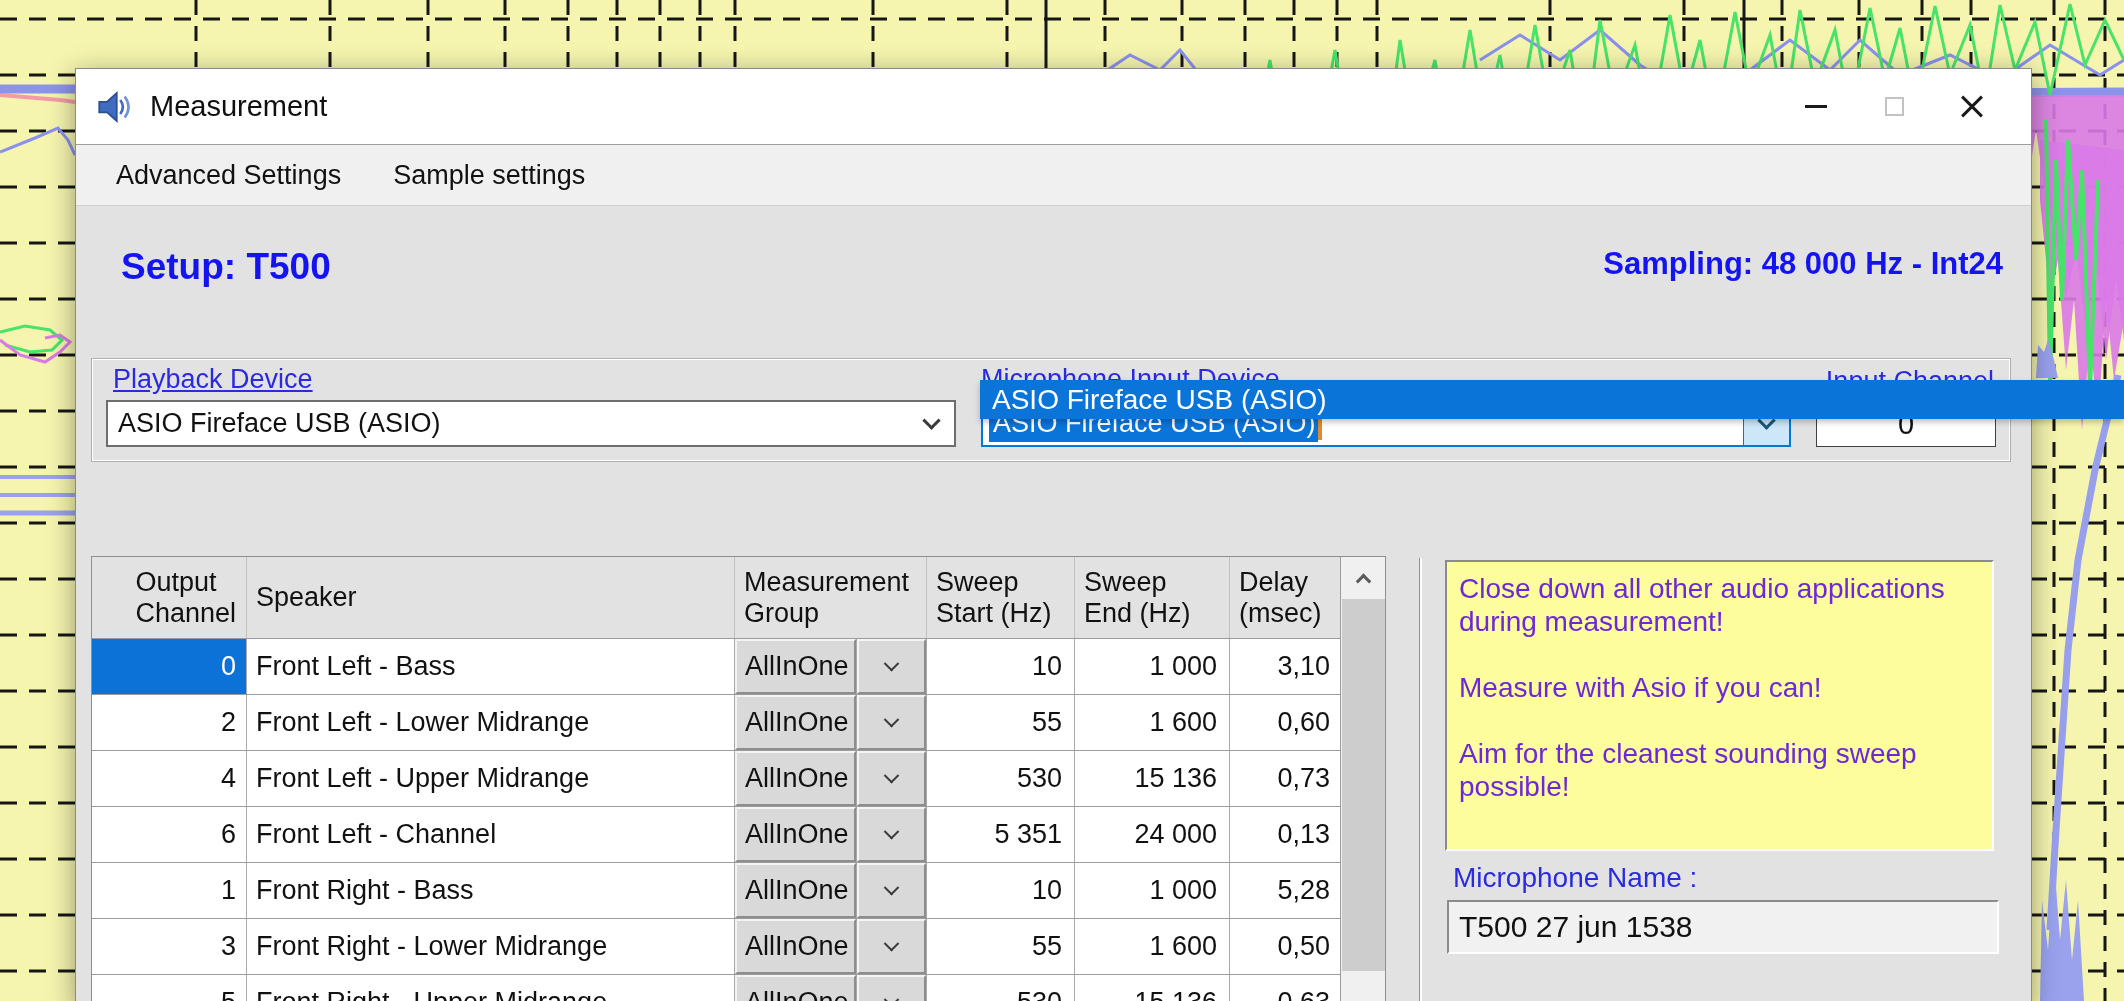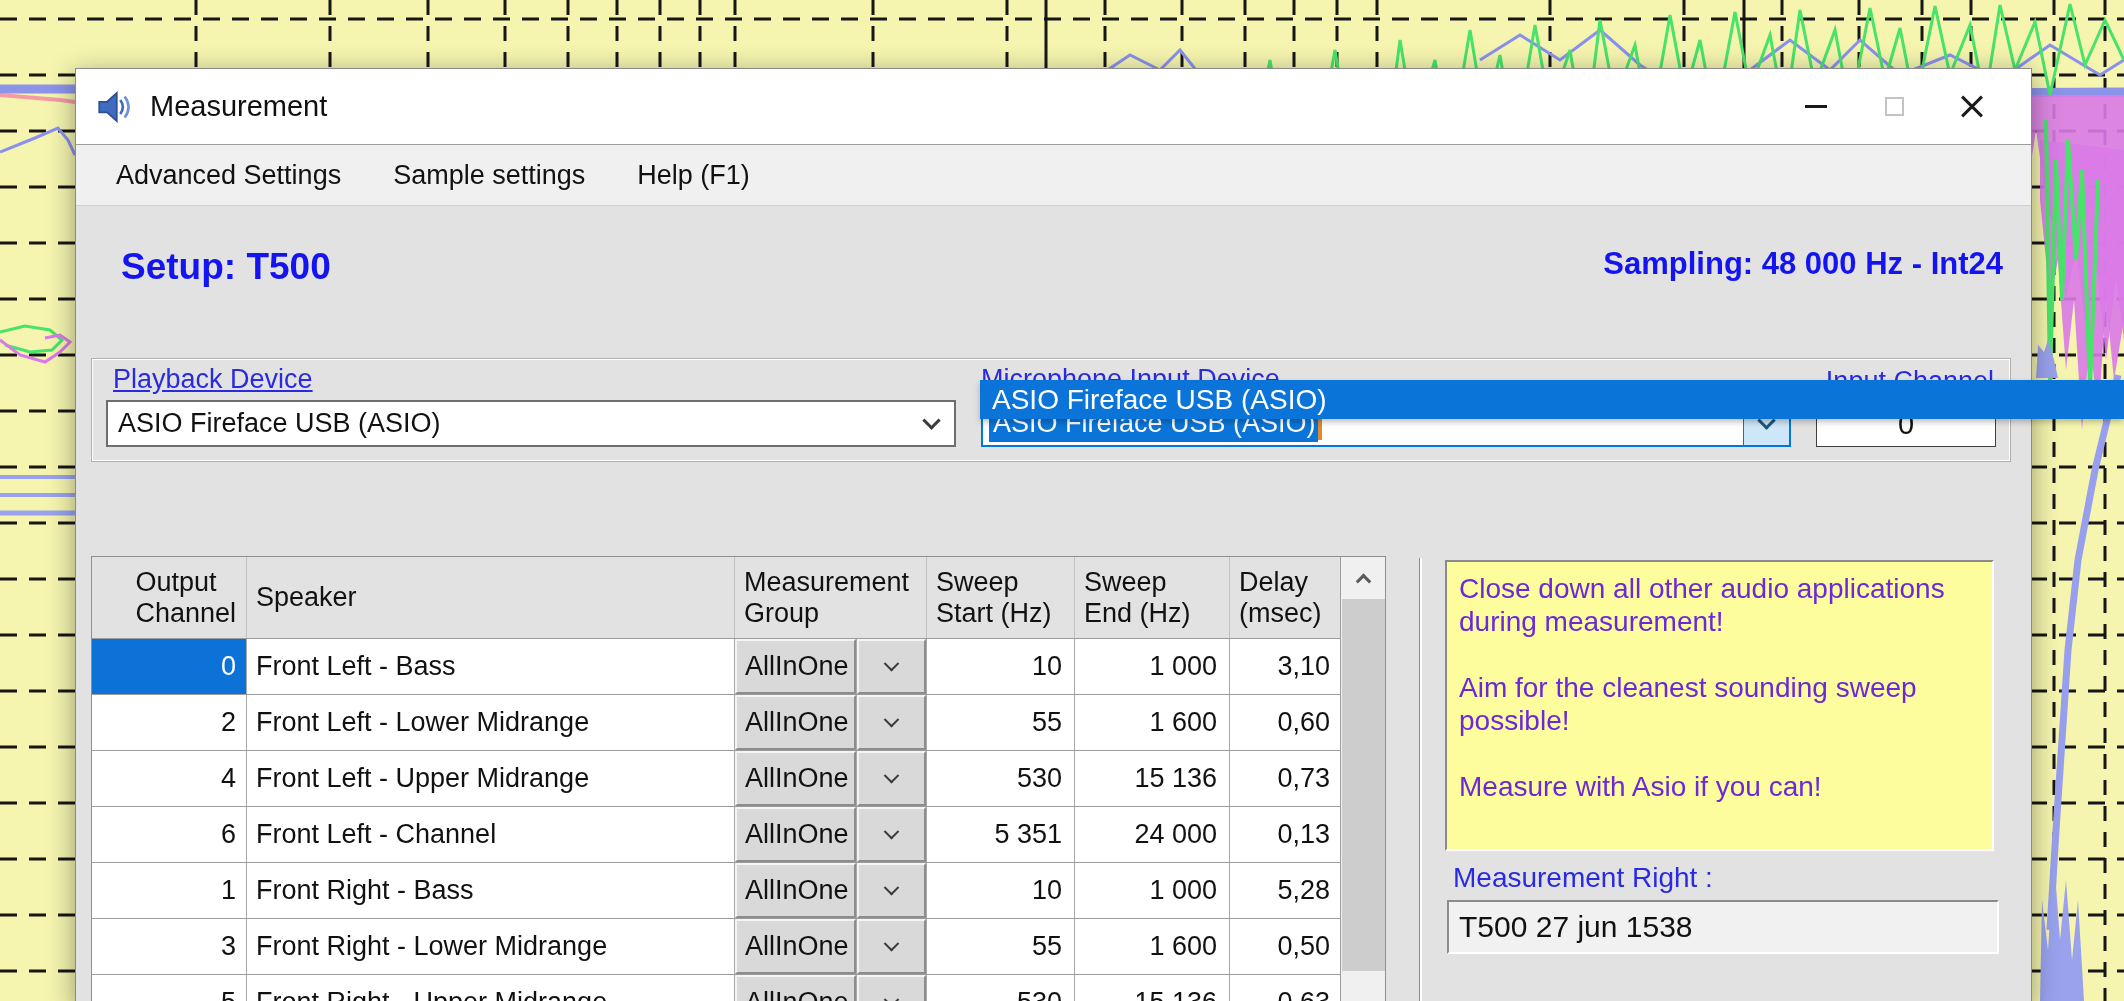--- a/index.html
+++ b/index.html
@@ -212,21 +212,20 @@
           </div>
         <div class="win-btn">
             <div class="glyph-close"></div>
           </div>
       </div>
     </div>
 
     <div class="menubar">
       <div class="menu-item">Advanced Settings</div>
       <div class="menu-item">Sample settings</div>
-      <div class="menu-item">Help (F1)</div>
     </div>
 
     <div class="client">
 
       <div class="setup-label">Setup: T500</div>
       <div class="sampling-label">Sampling: 48 000 Hz - Int24</div>
 
       <div class="device-group"></div>
 
       <div class="link-label lbl-playback">Playback Device</div>
@@ -384,25 +383,25 @@
             </div>
           <div class="vs-thumb"></div>
 
         </div>
       </div>
 
       <div class="panel-divider"></div>
 
       <div class="note-box">
         <p>Close down all other audio applications during measurement!</p>
+        <p>Measure with Asio if you can!</p>
         <p>Aim for the cleanest sounding sweep possible!</p>
-        <p>Measure with Asio if you can!</p>
       </div>
 
-      <div class="mname-label">Measurement Right :</div>
+      <div class="mname-label">Microphone Name :</div>
       <div class="mname-field">T500 27 jun 1538</div>
 
     </div>
   </div>
 
   <div class="dropdown-band">
     <div class="item">ASIO Fireface USB (ASIO)</div>
   </div>
 
 </div>

